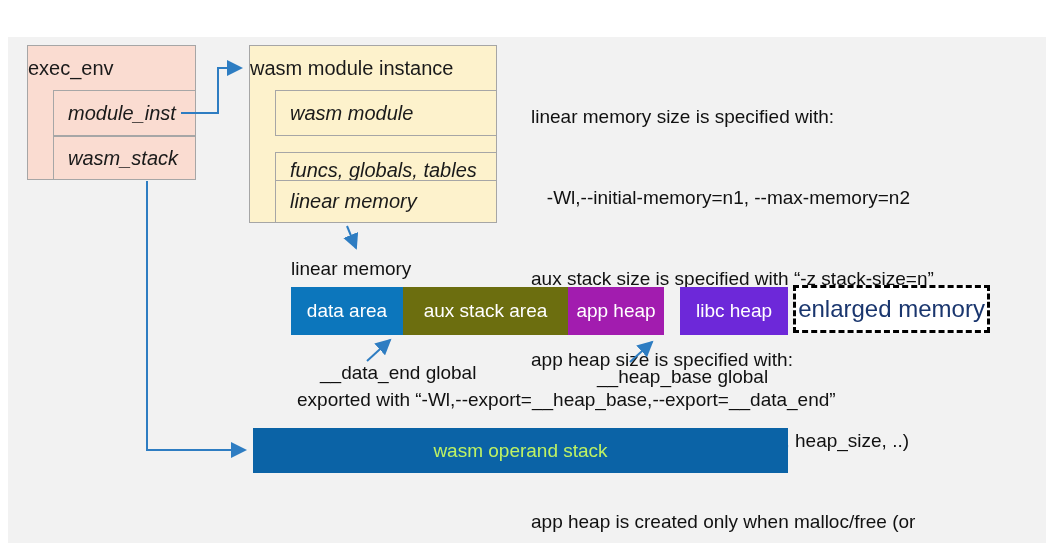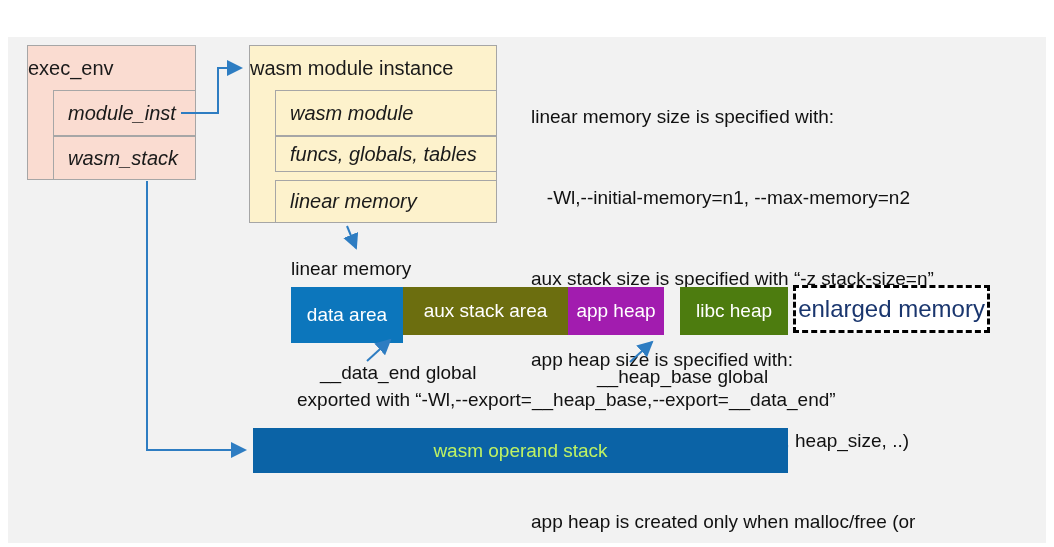--- a/index.html
+++ b/index.html
@@ -41,39 +41,39 @@
   <div class="abs structbox exec-fill" style="left:27px;top:45px;width:169px;height:135px;">
     <div class="box-label hdr" style="height:45px;">exec_env</div>
   </div>
   <div class="abs row exec-fill box-label" style="left:53px;top:90px;width:143px;height:46px;">module_inst</div>
   <div class="abs row exec-fill box-label" style="left:53px;top:136px;width:143px;height:44px;">wasm_stack</div>
 
   <div class="abs structbox mod-fill" style="left:249px;top:45px;width:248px;height:178px;">
     <div class="box-label hdr" style="height:45px;">wasm module instance</div>
   </div>
   <div class="abs row mod-fill box-label" style="left:275px;top:90px;width:222px;height:46px;">wasm module</div>
-  <div class="abs row mod-fill box-label" style="left:275px;top:136px;width:222px;height:36px;">funcs, globals, tables</div>
+  <div class="abs row mod-fill box-label" style="left:275px;top:152px;width:222px;height:36px;">funcs, globals, tables</div>
   <div class="abs row mod-fill box-label" style="left:275px;top:180px;width:222px;height:43px;">linear memory</div>
 
   <div class="abs notes" style="left:531px;top:49px;">
     <div>linear memory size is specified with:</div>
     <div>   -Wl,--initial-memory=n1, --max-memory=n2</div>
     <div>aux stack size is specified with “-z stack-size=n”</div>
     <div>app heap size is specified with:</div>
     <div>   wasm_runtime_instantiate(.., heap_size, ..)</div>
     <div>app heap is created only when malloc/free (or</div>
     
   </div>
 
   <div class="abs small-label" style="left:291px;top:258px;">linear memory</div>
 
-  <div class="abs seg" style="left: 291px; top: 287px; width: 112px; height: 56px; background-color: rgb(12, 118, 188);">data area</div>
+  <div class="abs seg" style="left: 291px; top: 287px; width: 112px; height: 48px; background-color: rgb(12, 118, 188);">data area</div>
   <div class="abs seg" style="left: 403px; top: 287px; width: 165px; height: 48px; background-color: rgb(108, 110, 15);">aux stack area</div>
   <div class="abs seg" style="left: 568px; top: 287px; width: 96px; height: 48px; background-color: #a21caf;">app heap</div>
-  <div class="abs seg" style="left: 680px; top: 287px; width: 108px; height: 48px; background-color: #4d7c0f;">libc heap</div>
+  <div class="abs seg" style="left: 680px; top: 287px; width: 108px; height: 48px; background-color: #6d28d9;">libc heap</div>
   <div class="abs enlarged" style="left: 793px; top: 285px; width: 197px; height: 48px; color: rgb(26, 54, 110);">enlarged memory</div>
 
   <div class="abs small-label" style="left:320px;top:362px;">__data_end global</div>
   <div class="abs small-label" style="left:597px;top:366px;">__heap_base global</div>
   <div class="abs small-label" style="left:297px;top:389px;">exported with “-Wl,--export=__heap_base,--export=__data_end”</div>
 
   <div class="abs opstack" style="left: 253px; top: 428px; width: 535px; height: 45px; background-color: rgb(11, 99, 166);">wasm operand stack</div>
 
   <div class="abs notes" style="left:187px;top:482px;line-height:29px;">
     <div>wasm operand stack size is specified by wasm_runtime_create_exec_env(.., stack_size)</div>

